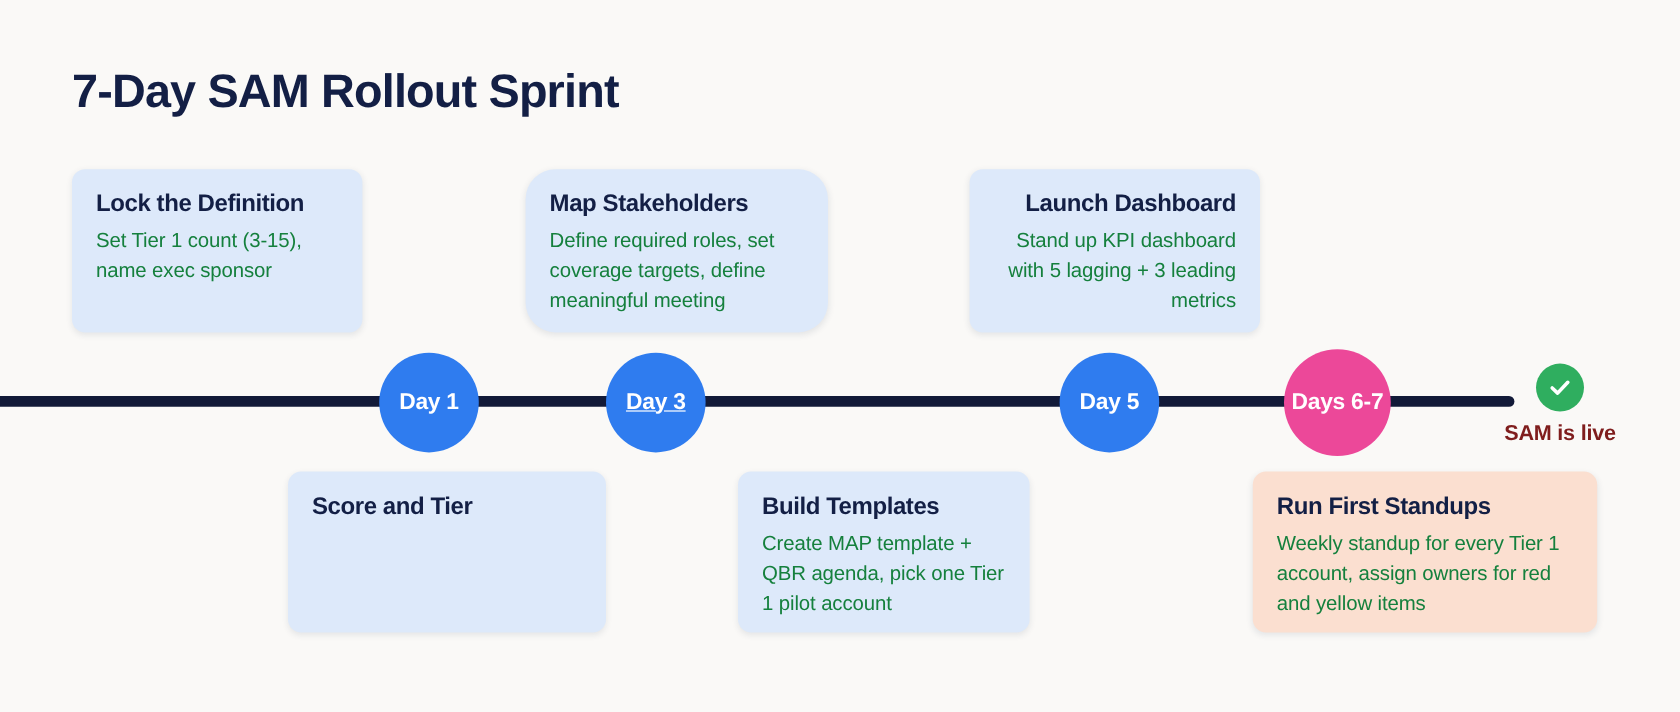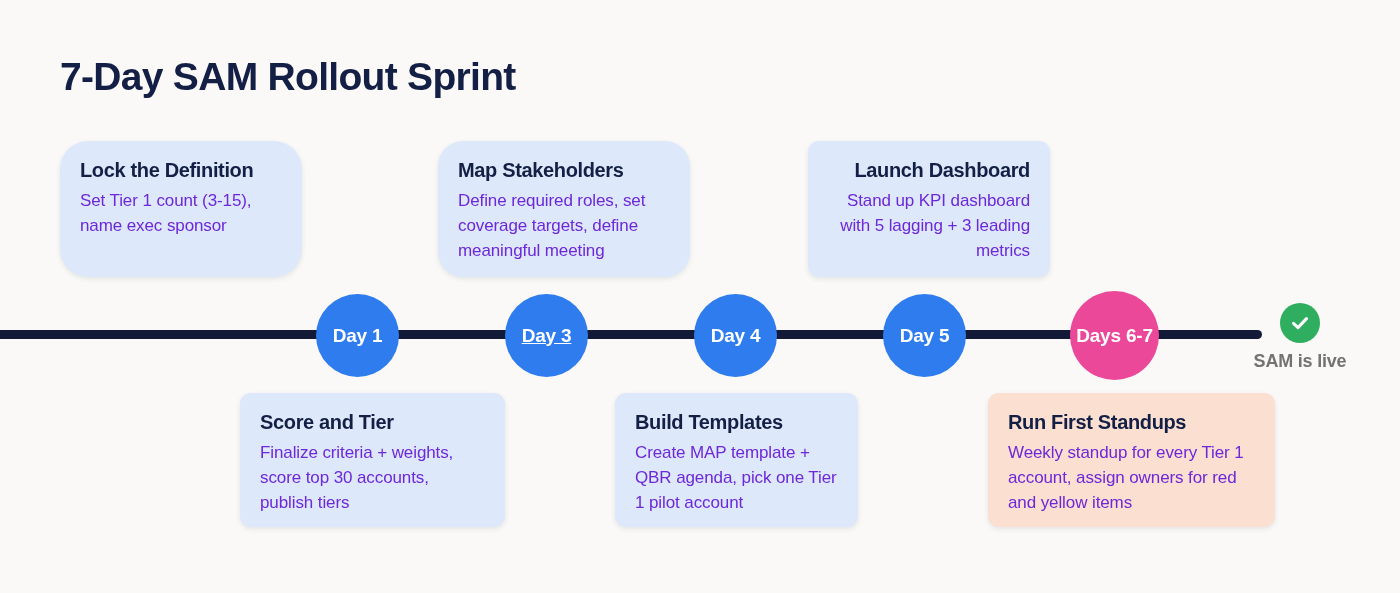--- a/index.html
+++ b/index.html
@@ -75,21 +75,21 @@
   .card-title {
     font-size: 20px;
     font-weight: bold;
     color: #131f45;
     letter-spacing: -0.35px;
     margin-bottom: 6px;
     white-space: nowrap;
   }
   .card-body {
     font-size: 17px;
-    color: #6d28d9;
+    color: #15803d;
     line-height: 25px;
     letter-spacing: -0.1px;
   }
 
   
   .end-marker {
     position: absolute;
     left: 1250px;
     top: 303px;
     width: 100px;
@@ -104,76 +104,72 @@
     background: #2fae5f;
     display: flex;
     align-items: center;
     justify-content: center;
   }
   .check-circle svg { display: block; }
   .end-label {
     margin-top: 8px;
     font-size: 18px;
     font-weight: bold;
-    color: #737373;
+    color: #7f1d1d;
     letter-spacing: -0.2px;
     white-space: nowrap;
   }
 </style>
 </head>
 <body>
 
 <div class="canvas">
 
   <div class="page-title">7-Day SAM Rollout Sprint</div>
 
   <div class="spine"></div>
 
-  <div class="card card-blue" style="left:60px; top:141px; width:242px; height:136px;border-radius:28px;">
+  <div class="card card-blue" style="left:60px; top:141px; width:242px; height:136px;">
     <div class="card-title">Lock the Definition</div>
     <div class="card-body">Set Tier 1 count (3-15), name exec sponsor</div>
   </div>
 
   <div class="card card-blue" style="left:438px; top:141px; width:252px; height:136px;border-radius:25px;">
     <div class="card-title">Map Stakeholders</div>
     <div class="card-body">Define required roles, set coverage targets, define meaningful meeting</div>
   </div>
 
   <div class="card card-blue" style="left:808px; top:141px; width:242px; height:136px;text-align:right;">
     <div class="card-title">Launch Dashboard</div>
     <div class="card-body">Stand up KPI dashboard with 5 lagging + 3 leading metrics</div>
   </div>
 
   <div class="card card-blue" style="left:240px; top:393px; width:265px; height:134px;">
     <div class="card-title">Score and Tier</div>
-    <div class="card-body">Finalize criteria + weights, score top 30 accounts, publish tiers</div>
   </div>
 
   <div class="card card-blue" style="left:615px; top:393px; width:243px; height:134px;">
     <div class="card-title">Build Templates</div>
     <div class="card-body">Create MAP template + QBR agenda, pick one Tier 1 pilot account</div>
   </div>
 
-  <div class="card card-peach" style="left:988px; top:393px; width:287px; height:134px;">
+  <div class="card card-peach" style="left:1044px; top:393px; width:287px; height:134px;">
     <div class="card-title">Run First Standups</div>
     <div class="card-body">Weekly standup for every Tier 1 account, assign owners for red and yellow items</div>
   </div>
 
 
   <div class="node node-blue" style="left:316px; top:294px; width:83px; height:83px;">
     <span>Day 1</span>
   </div>
 
   <div class="node node-blue" style="left:505px; top:294px; width:83px; height:83px;text-decoration:underline;">
     <span>Day 3</span>
   </div>
 
-  <div class="node node-blue" style="left:694px; top:294px; width:83px; height:83px;">
-    <span>Day 4</span>
-  </div>
 
   <div class="node node-blue" style="left:883px; top:294px; width:83px; height:83px;">
     <span>Day 5</span>
   </div>
 
   <div class="node node-orange" style="left:1070px; top:291px; width:89px; height:89px;">
     <span>Days 6-7</span>
   </div>
 
   <div class="end-marker">

